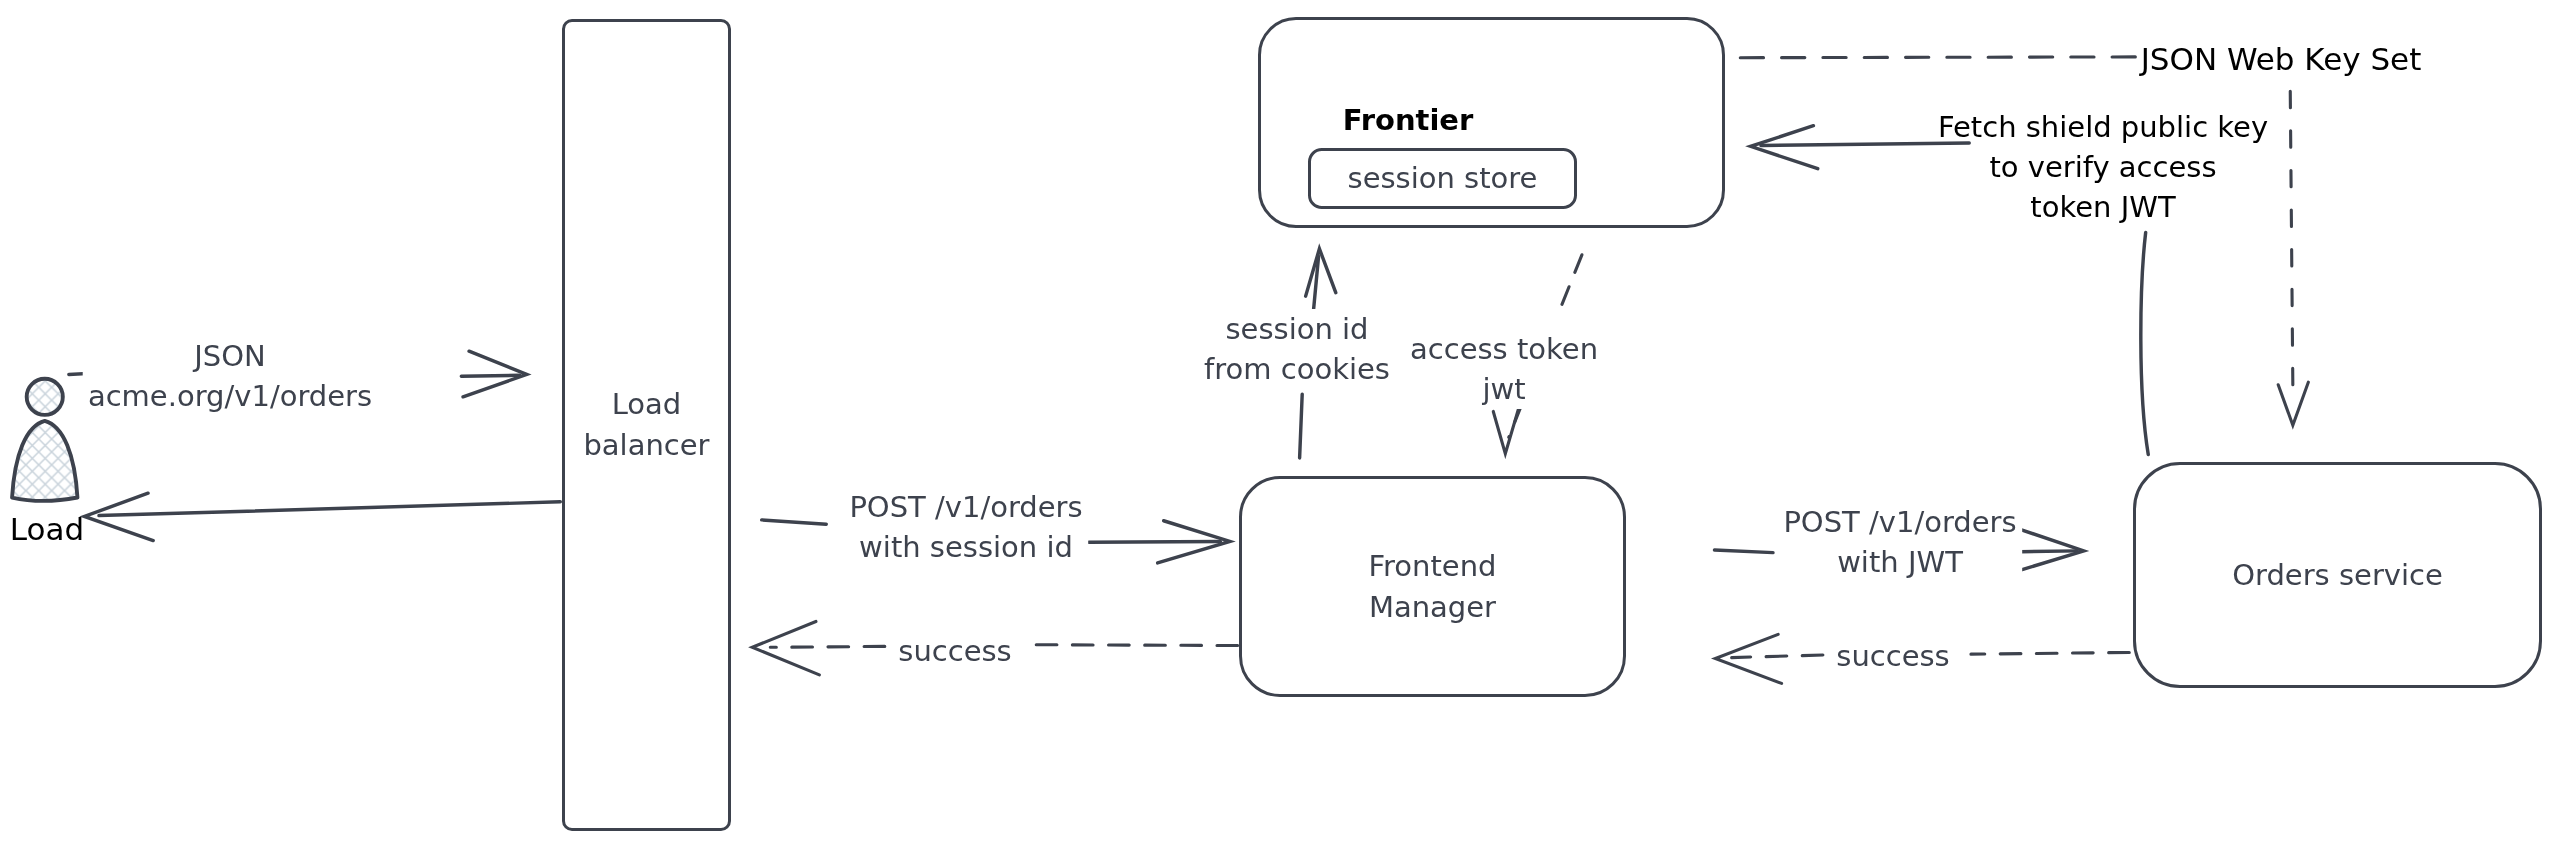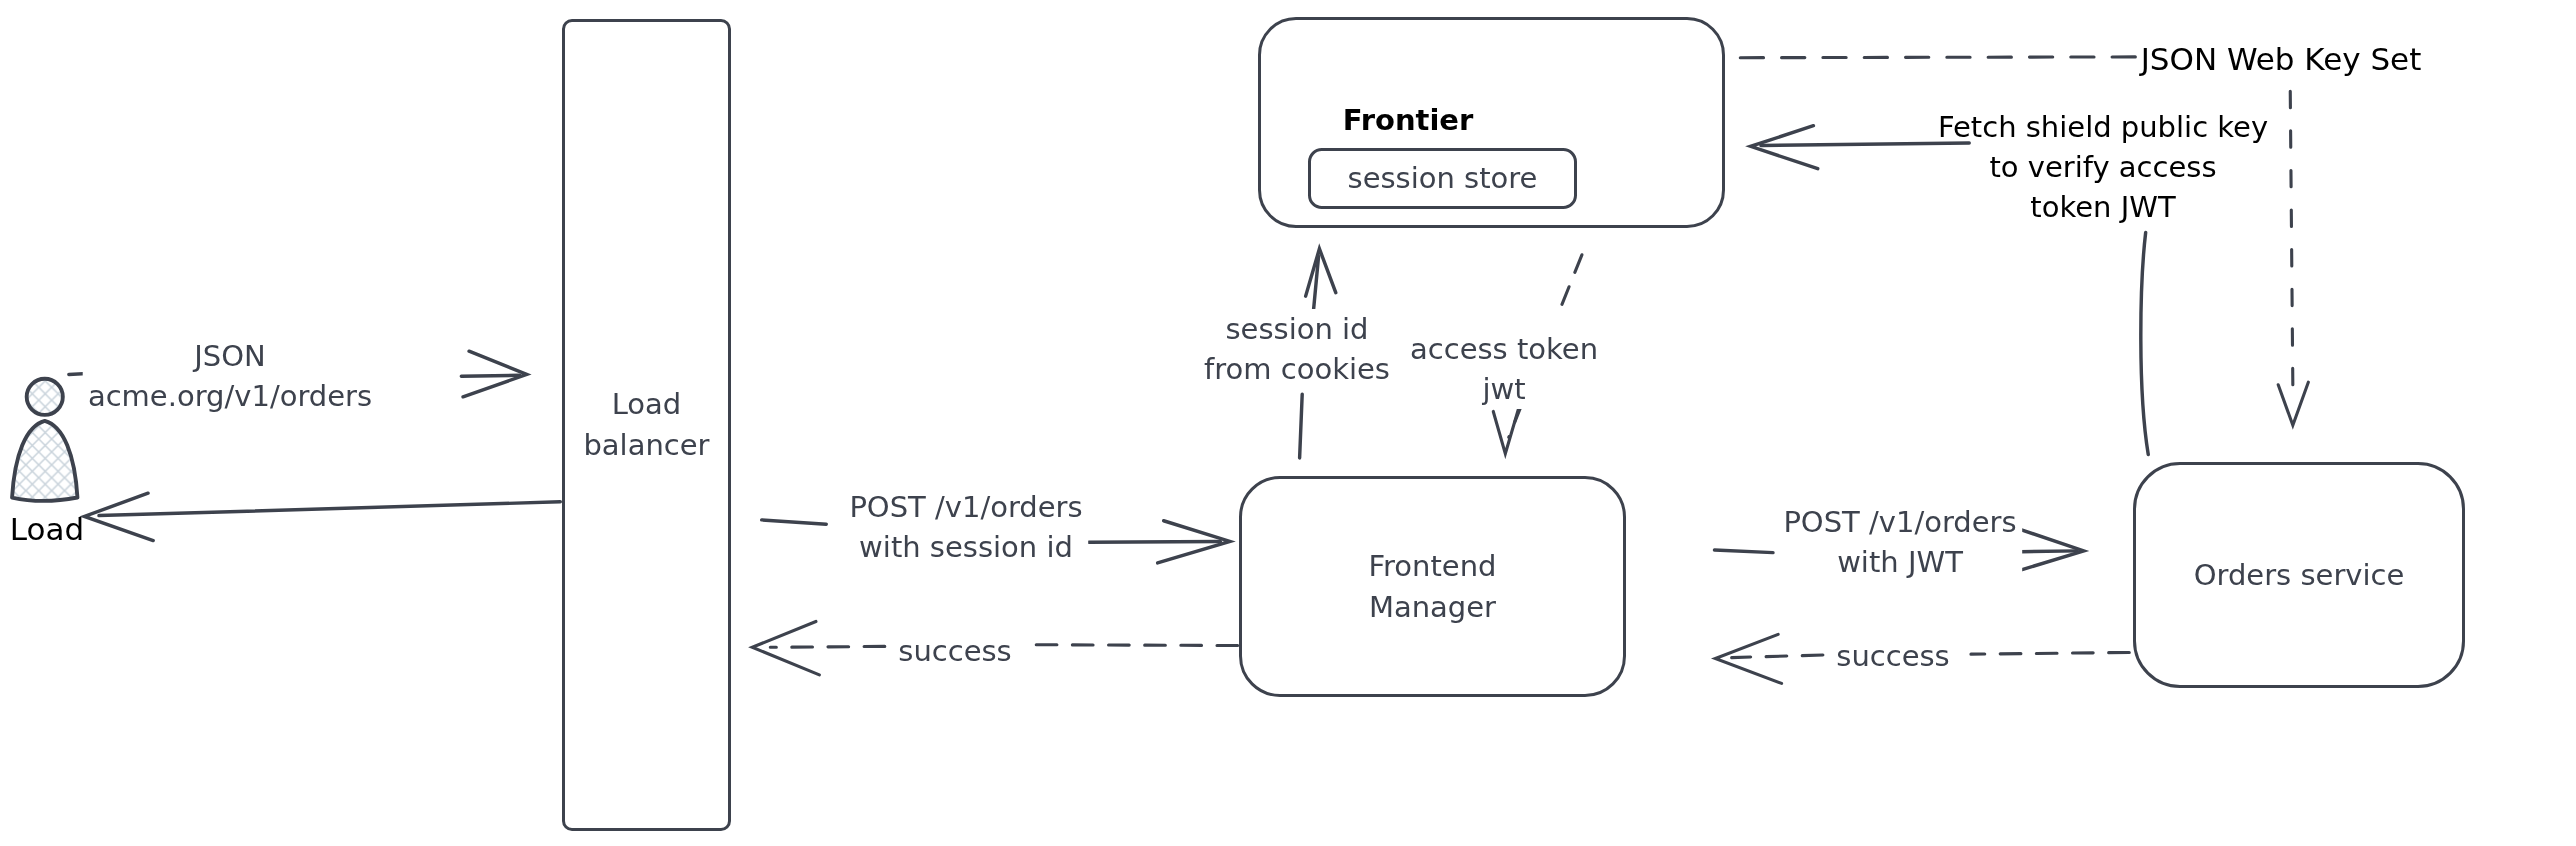--- a/index.html
+++ b/index.html
@@ -134,21 +134,21 @@
   <div class="free-label" style="left:1408px;top:120px;font-weight:bold;">Frontier</div>
   <div class="node" style="left:1239px;top:476px;width:387px;height:221px;border-radius:41px;">
     <div class="node-label">Frontend
 Manager</div>
   </div>
 
   <div class="node" style="left:1308px;top:148px;width:269px;height:61px;border-radius:13.8px;border-width:3px;">
     <div class="node-label">session store</div>
   </div>
 
-  <div class="node" style="left:2133px;top:462px;width:332px;height:226px;border-radius:47px;">
+  <div class="node" style="left:2133px;top:462px;width:409px;height:226px;border-radius:47px;">
     <div class="node-label">Orders service</div>
   </div>
 
   <div class="free-label" style="left:47px;top:529px;font-size:31px;">Load</div>
 
   <div class="edge-label" style="left:230px;top:376px;">JSON
 acme.org/v1/orders</div>
 
   <div class="edge-label" style="left:966px;top:527px;">POST /v1/orders
 with session id</div>

